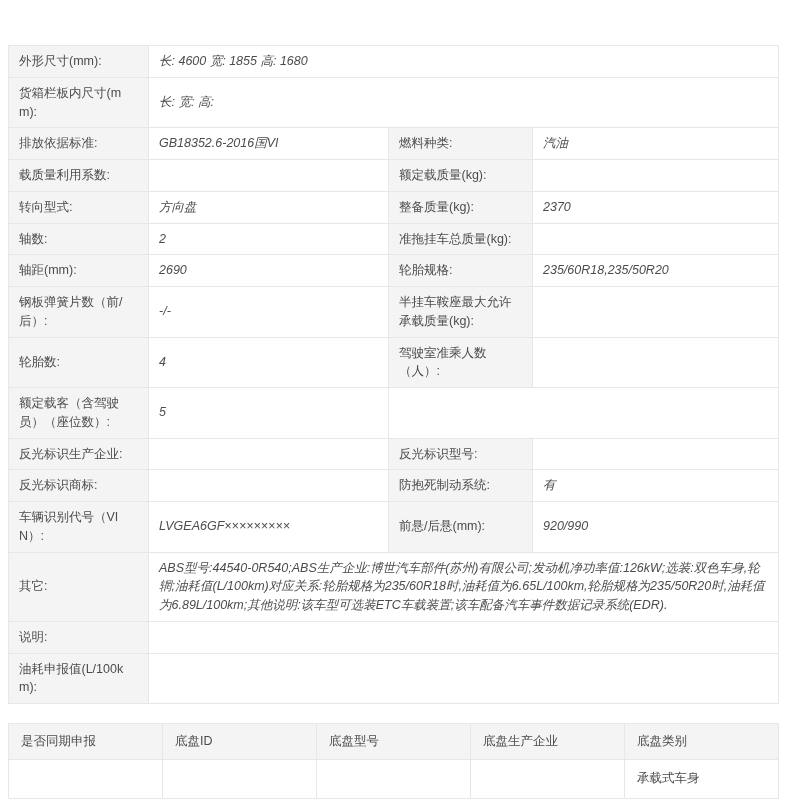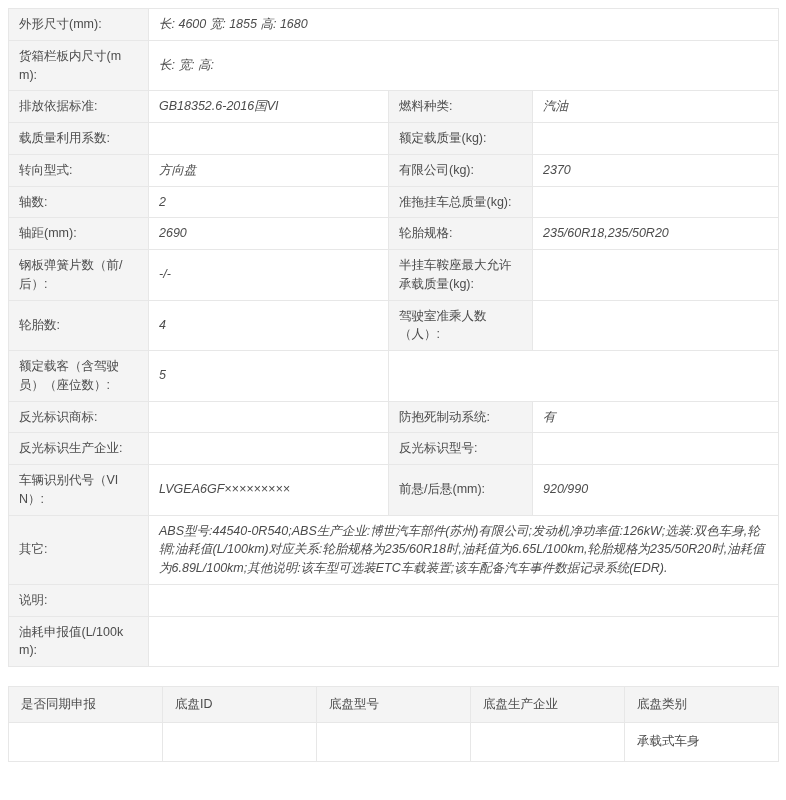--- a/index.html
+++ b/index.html
@@ -9,20 +9,21 @@
     font-family: "Liberation Sans", "DejaVu Sans", sans-serif;
   }
   .page {
     width: 770px;
     padding: 8px;
   }
   table.spec {
     width: 770px;
     border-collapse: collapse;
     table-layout: fixed;
+    margin-top: 37px;
   }
   table.spec td, table.spec th {
     border: 1px solid #e7e7e7;
     padding: 6px 10px;
     font-size: 12.5px;
     font-weight: normal;
     color: #4c4c4c;
     line-height: 1.5;
     text-align: left;
     vertical-align: middle;
@@ -98,21 +99,21 @@
       </tr>
       <tr>
         <td class="lbl">载质量利用系数:</td>
         <td class="val"></td>
         <td class="lbl">额定载质量(kg):</td>
         <td class="val"></td>
       </tr>
       <tr>
         <td class="lbl">转向型式:</td>
         <td class="val">方向盘</td>
-        <td class="lbl">有限公司(kg):</td>
+        <td class="lbl">整备质量(kg):</td>
         <td class="val">2370</td>
       </tr>
       <tr>
         <td class="lbl">轴数:</td>
         <td class="val">2</td>
         <td class="lbl">准拖挂车总质量(kg):</td>
         <td class="val"></td>
       </tr>
       <tr>
         <td class="lbl">轴距(mm):</td>
@@ -131,30 +132,30 @@
         <td class="val">4</td>
         <td class="lbl">驾驶室准乘人数（人）:</td>
         <td class="val"></td>
       </tr>
       <tr>
         <td class="lbl">额定载客（含驾驶员）（座位数）:</td>
         <td class="val">5</td>
         <td class="empty-merge" colspan="2"></td>
       </tr>
       <tr>
+        <td class="lbl">反光标识生产企业:</td>
+        <td class="val"></td>
+        <td class="lbl">反光标识型号:</td>
+        <td class="val"></td>
+      </tr>
+      <tr>
         <td class="lbl">反光标识商标:</td>
         <td class="val"></td>
         <td class="lbl">防抱死制动系统:</td>
         <td class="val">有</td>
-      </tr>
-      <tr>
-        <td class="lbl">反光标识生产企业:</td>
-        <td class="val"></td>
-        <td class="lbl">反光标识型号:</td>
-        <td class="val"></td>
       </tr>
       <tr>
         <td class="lbl">车辆识别代号（VIN）:</td>
         <td class="val">LVGEA6GF×××××××××</td>
         <td class="lbl">前悬/后悬(mm):</td>
         <td class="val">920/990</td>
       </tr>
       <tr>
         <td class="lbl">其它:</td>
         <td class="val" colspan="3">ABS型号:44540-0R540;ABS生产企业:博世汽车部件(苏州)有限公司;发动机净功率值:126kW;选装:双色车身,轮辋;油耗值(L/100km)对应关系:轮胎规格为235/60R18时,油耗值为6.65L/100km,轮胎规格为235/50R20时,油耗值为6.89L/100km;其他说明:该车型可选装ETC车载装置;该车配备汽车事件数据记录系统(EDR).</td>

